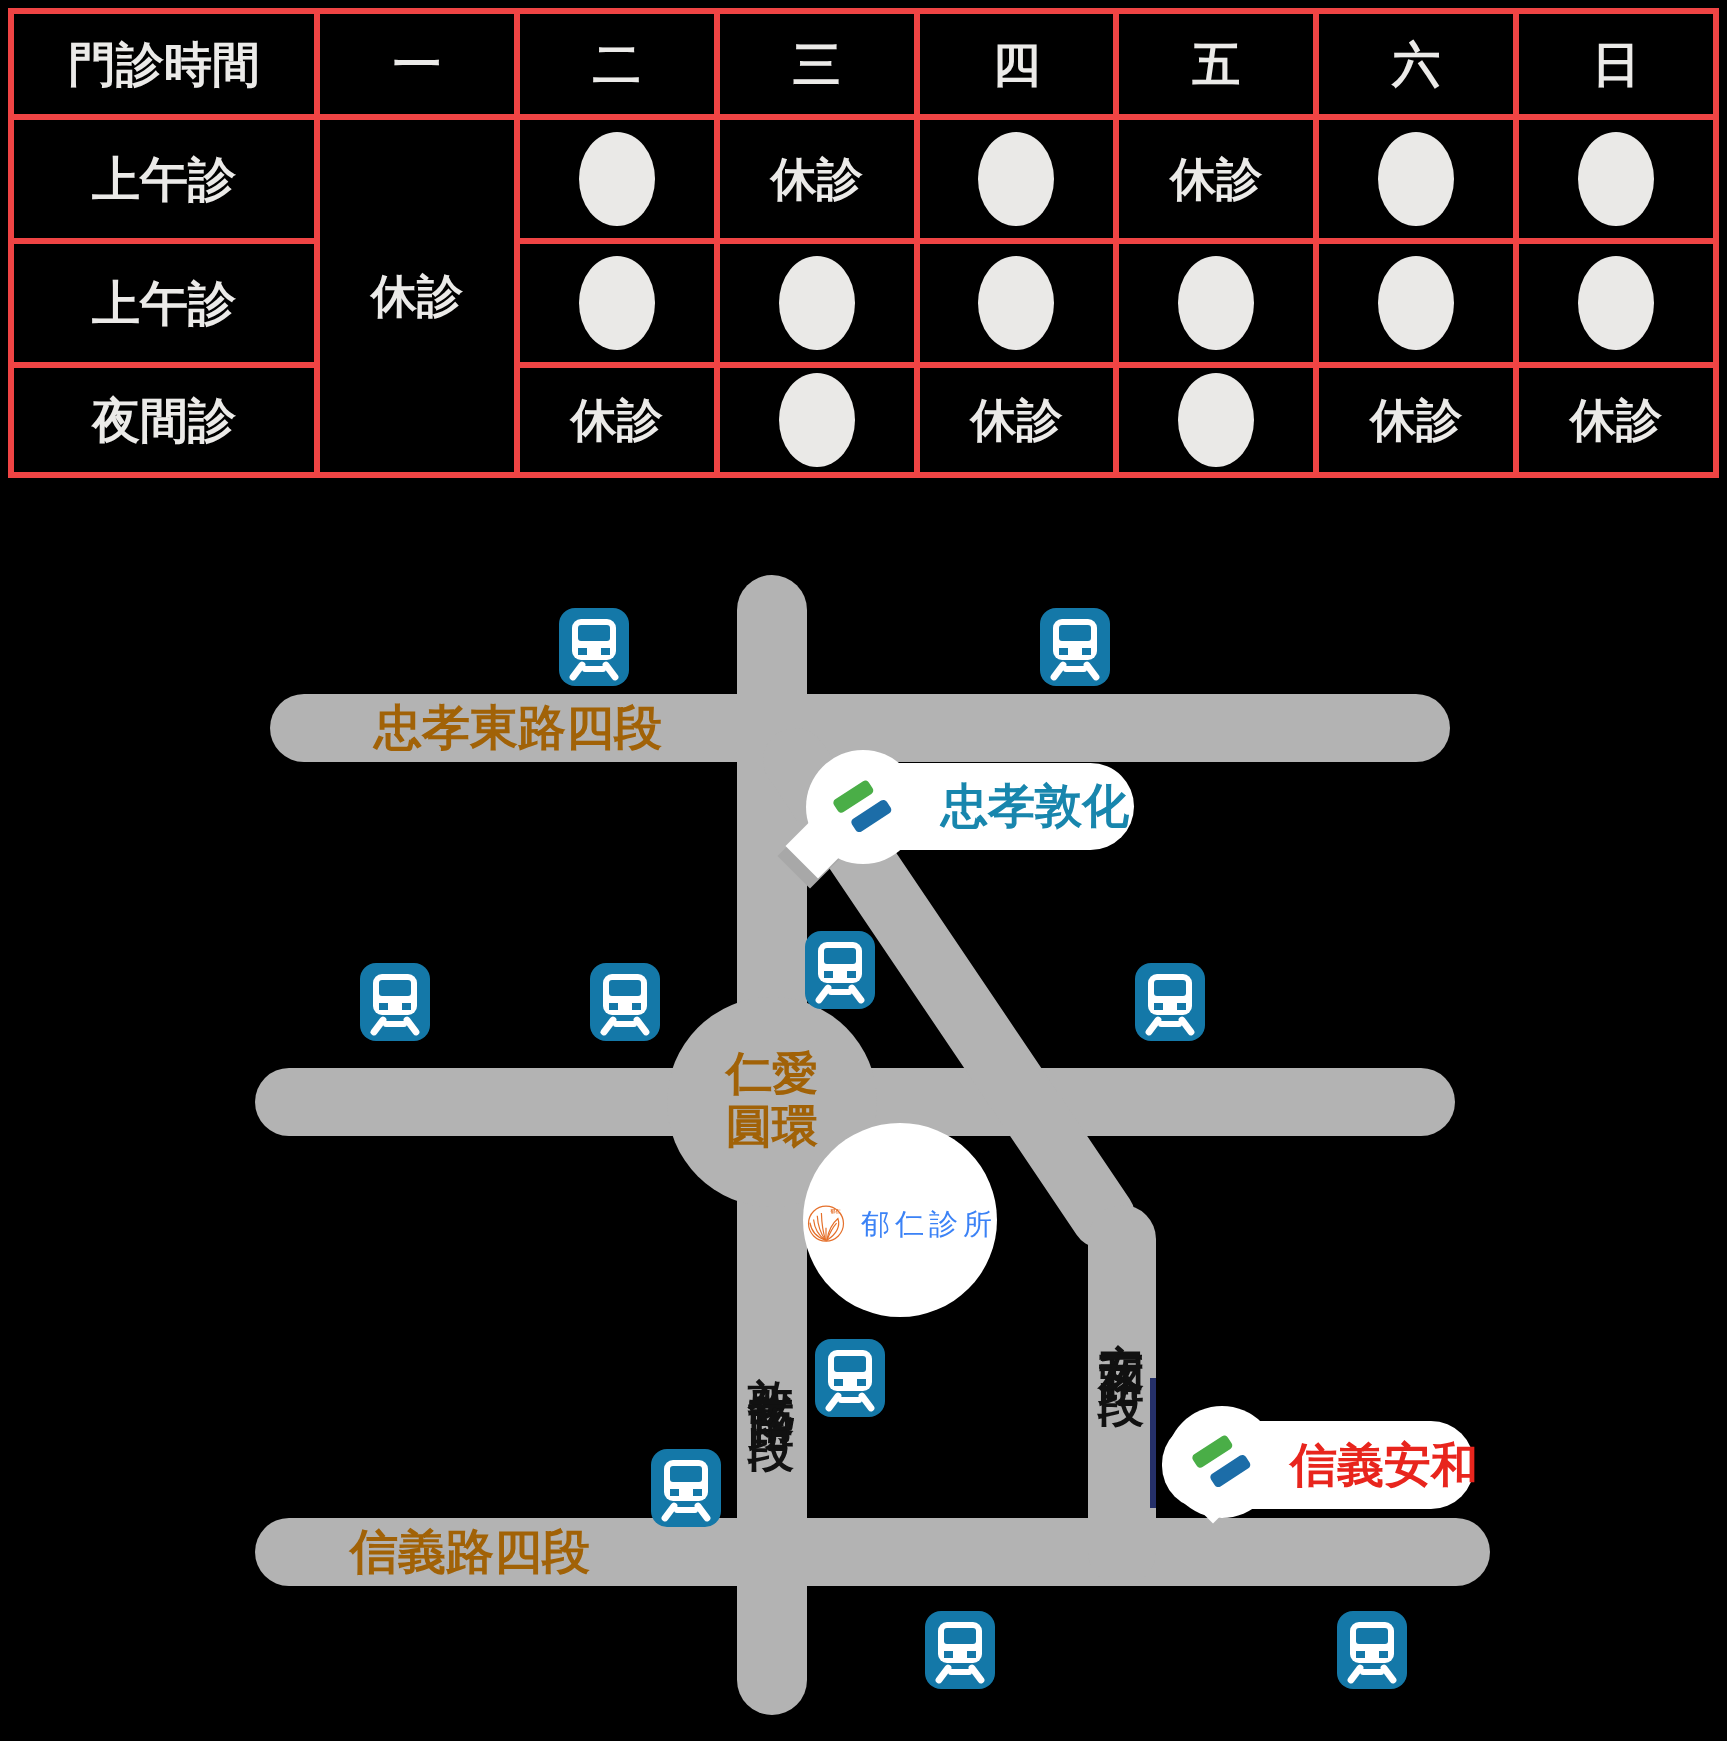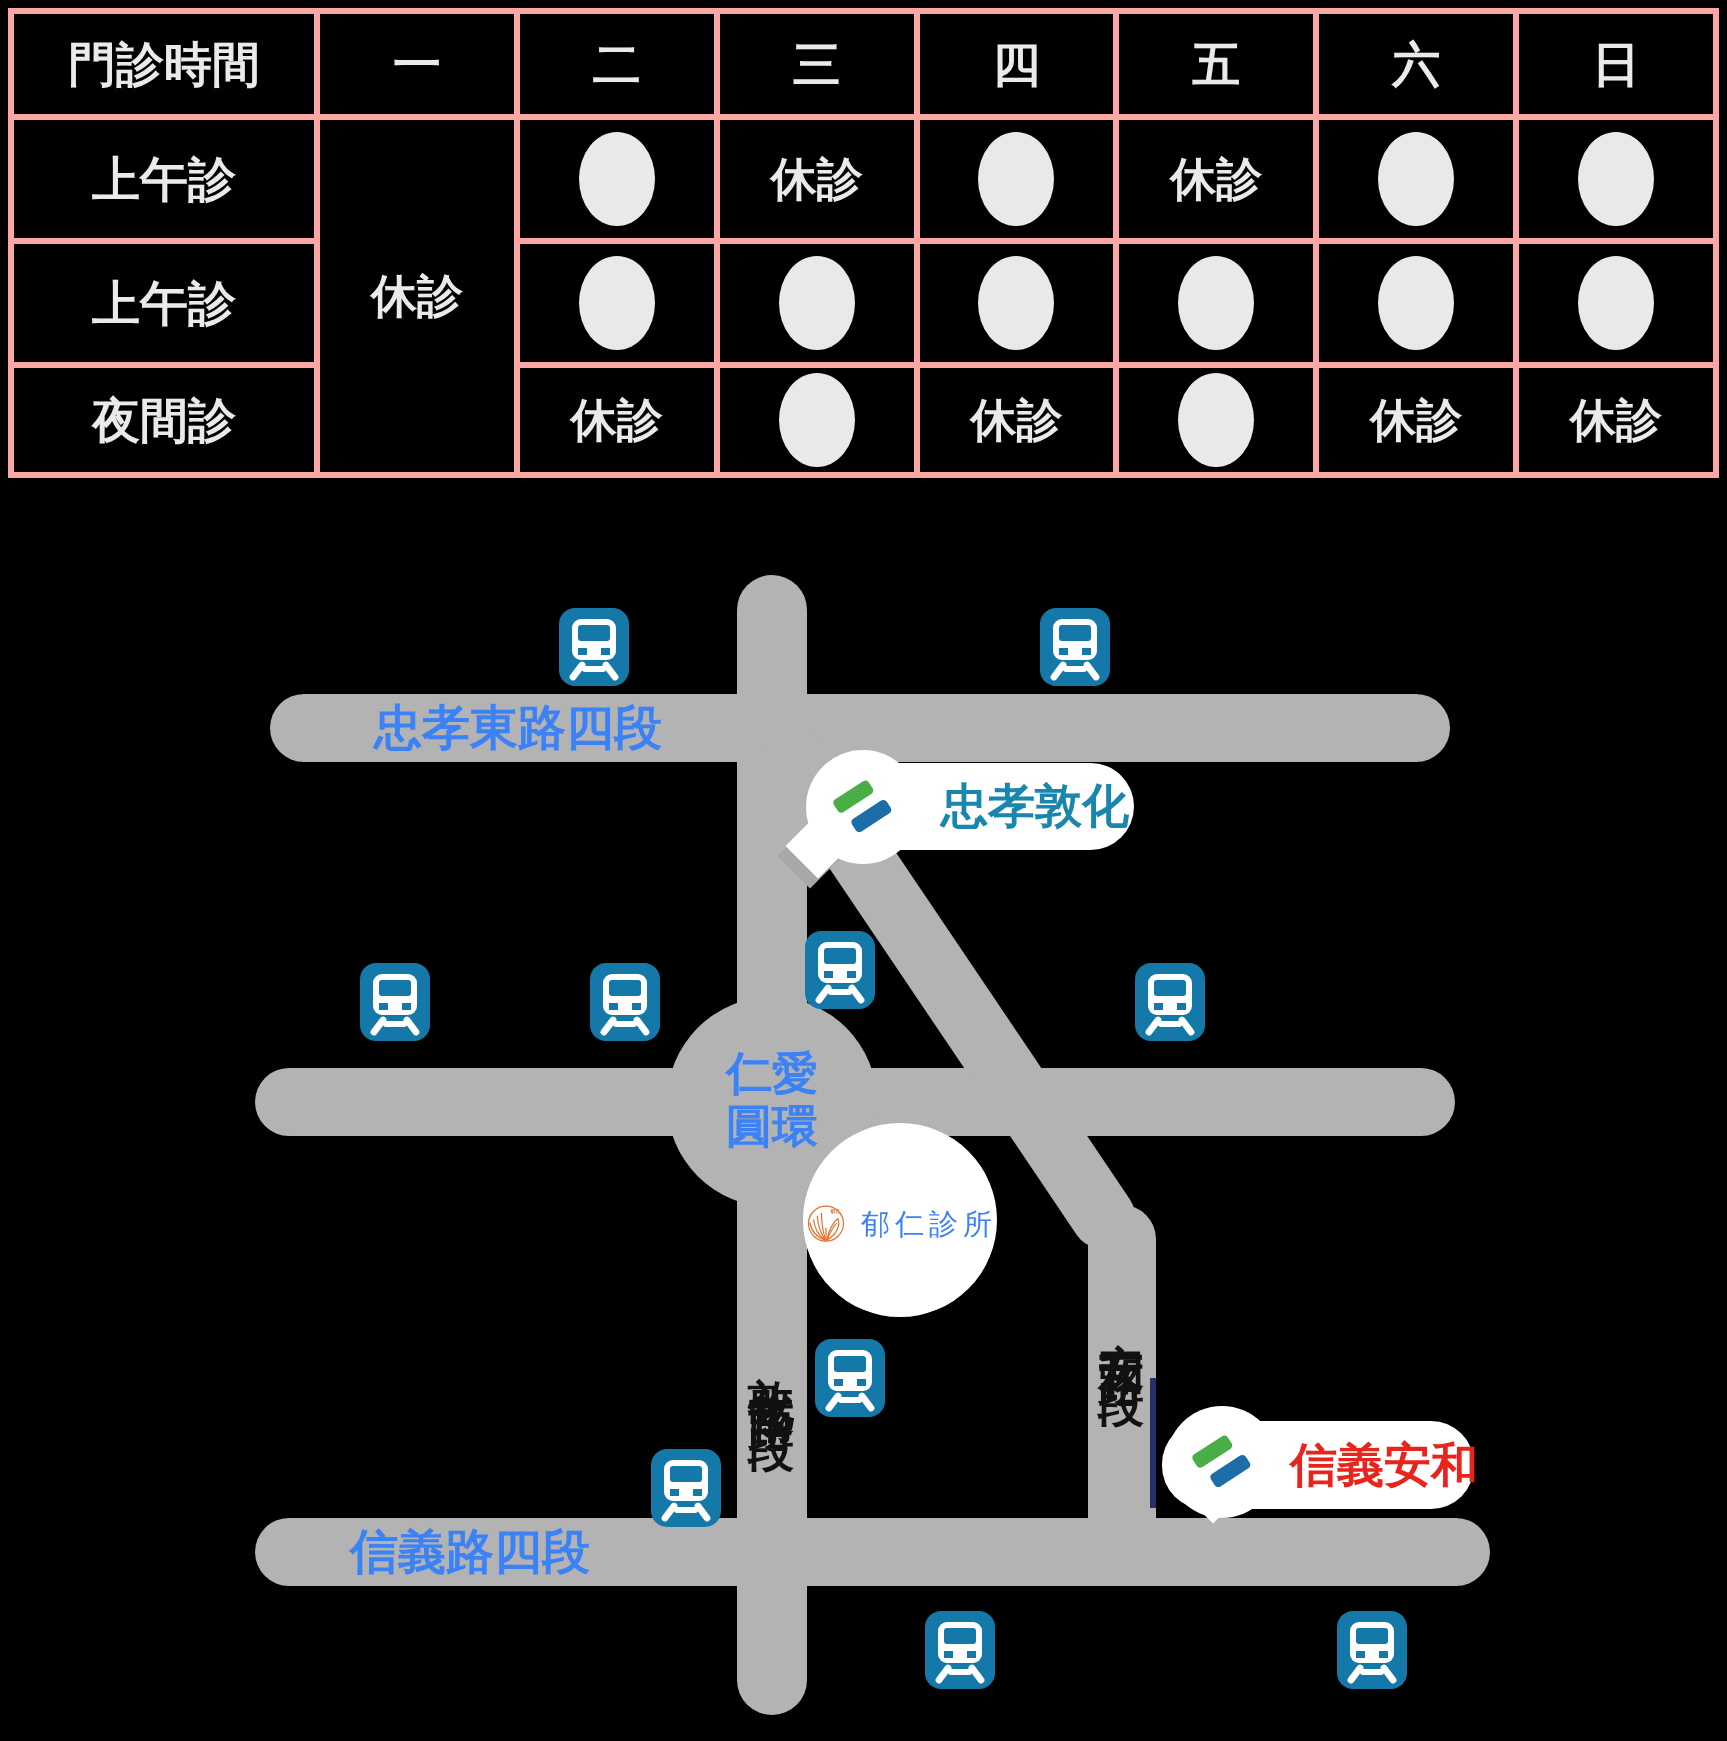--- a/index.html
+++ b/index.html
@@ -8,21 +8,21 @@
     background:#000; overflow:hidden;
     font-family:"DejaVu Sans","Liberation Sans",sans-serif;
   }
 
   
   .schedule {
     position:absolute; left:8px; top:8px; width:1711px;
     display:grid;
     grid-template-columns:300px repeat(7,1fr);
     grid-template-rows:100px 118px 118px 104px;
-    gap:6px; padding:6px; background:#fca5a5; box-sizing:border-box;
+    gap:6px; padding:6px; background:#ef4444; box-sizing:border-box;
   }
   .cell {
     background:#000; color:#ebeae8; display:flex;
     align-items:center; justify-content:center;
     font-size:48px; font-weight:bold; line-height:1;
   }
   .cell.closed { font-size:46px; }
   .dot { width:76px; height:94px; border-radius:50%; background:#eae9e7; }
 
   
@@ -37,21 +37,21 @@
   #road-diagonal  {
     left:763px; top:728px; width:615px; height:64px; border-radius:32px;
     transform-origin:32px 32px; transform:rotate(56deg);
   }
   #roundabout {
     position:absolute; left:667px; top:997px; width:210px; height:210px;
     border-radius:50%; background:#b3b3b3;
   }
   .map-label {
     position:absolute; transform:translate(-50%,-50%);
-    color:#3b82f6; font-weight:bold; font-size:48px; white-space:nowrap; z-index:3;
+    color:#a16207; font-weight:bold; font-size:48px; white-space:nowrap; z-index:3;
   }
   .map-label-v {
     position:absolute; transform:translate(-50%,-50%);
     writing-mode:vertical-rl; letter-spacing:10px;
     color:#111; font-weight:bold; font-size:46px; z-index:3;
   }
   #lbl-roundabout {
     width:104px; white-space:normal; text-align:center;
     font-size:46px; line-height:1.15;
   }

